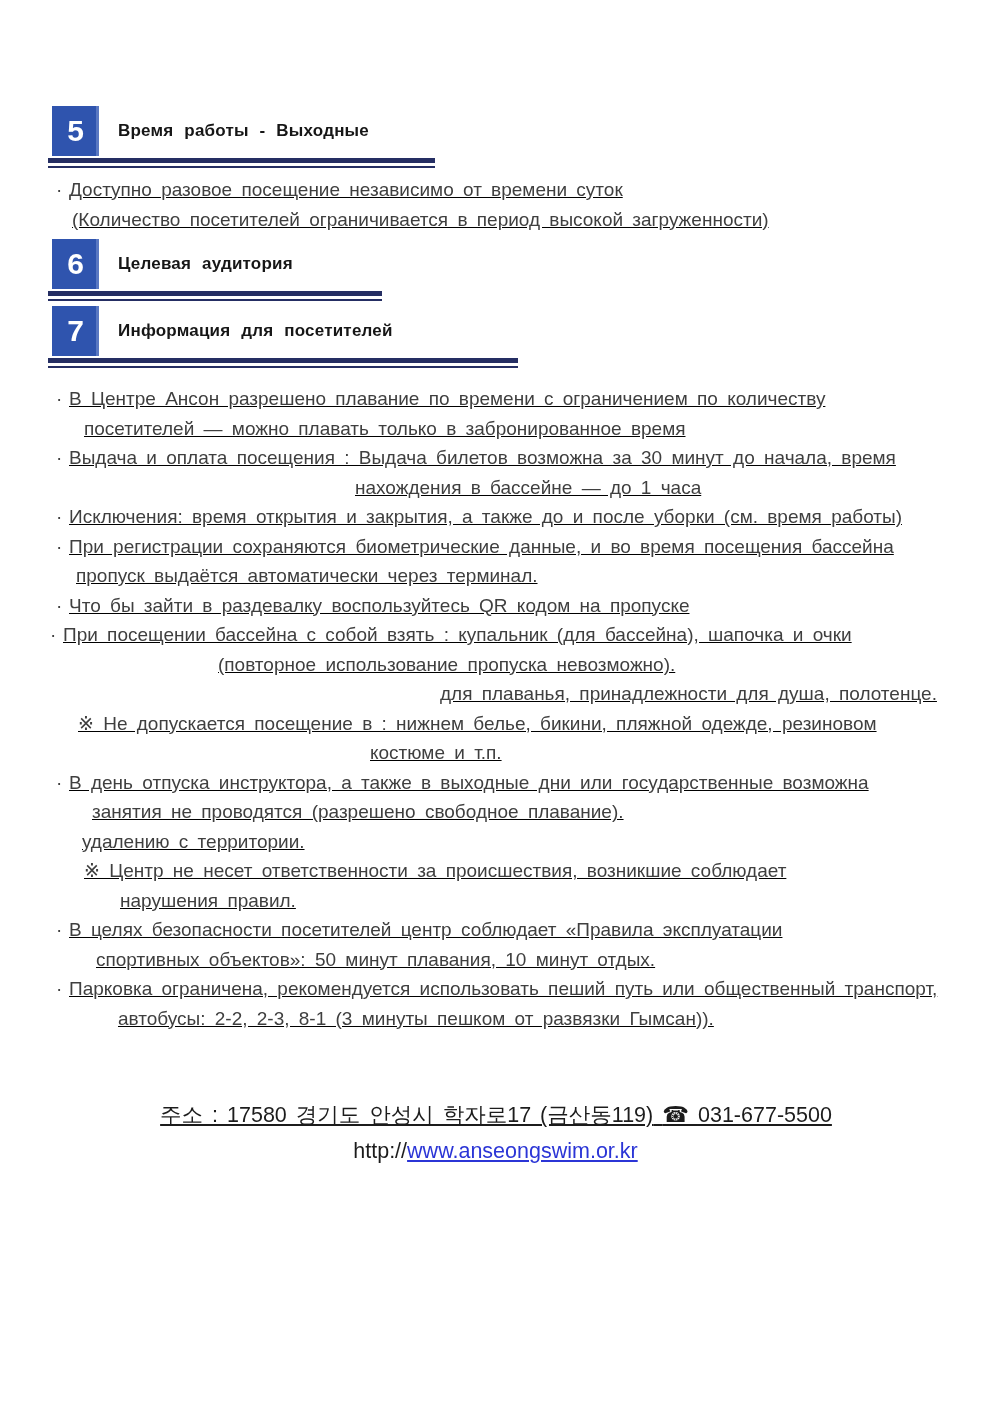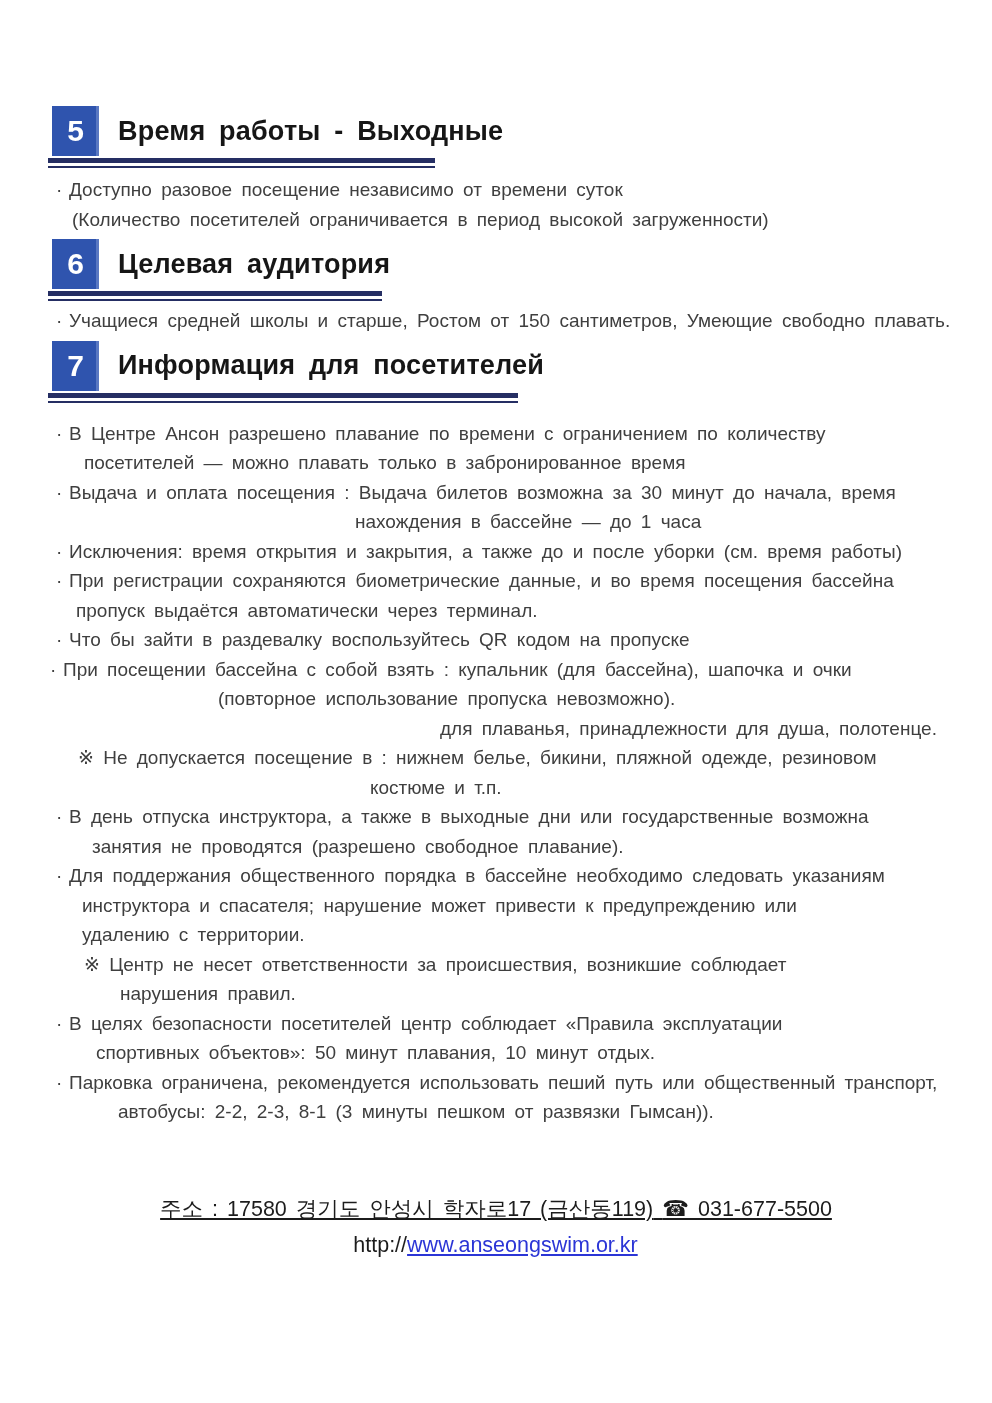--- a/index.html
+++ b/index.html
@@ -11,31 +11,31 @@
   }
   
   .sec-header{margin-left:52px;display:flex;align-items:center;height:50px;}
   .num-box{
     width:47px;height:50px;background:#2f54ae;color:#ffffff;
     display:flex;align-items:center;justify-content:center;
     font-size:30px;font-weight:700;flex:0 0 auto;
     box-shadow:inset -3px 0 0 #5a78c2;
   }
   .sec-title{
-    margin:0 0 0 19px;font-size:27px;font-weight:700;color:#161616;
+    margin:0 0 0 19px;font-size:17px;font-weight:700;color:#161616;
     word-spacing:6px;letter-spacing:0.2px;white-space:nowrap;
   }
   .sec-underline{
     margin-left:48px;margin-top:2px;height:3px;
     border-top:5px solid #252e63;border-bottom:2px solid #252e63;
     box-sizing:content-box;
   }
   .u5{width:387px}.u6{width:334px}.u7{width:470px}
   
-  .body{margin-left:48px;margin-right:30px;}
+  .body{margin-left:48px;margin-right:30px;text-decoration:underline;}
   .b5{margin-top:7px;}
   .b6{margin-top:5px;}
   .b7{margin-top:16px;}
   .m5{margin-top:5px;} 
   .ln{
     margin:0;font-size:19px;line-height:29.5px;color:#3f3f3f;
     word-spacing:4px;white-space:nowrap;
   }
   .mk{display:inline-block;width:13px;color:#3f3f3f;}
   
@@ -73,23 +73,20 @@
   </section>
 
   <section>
     <div class="sec-header m5">
       <div class="num-box">
         <span>6</span>
       </div>
       <h2 class="sec-title">Целевая аудитория</h2>
     </div>
     <div class="sec-underline u6"></div>
-    <div class="body b6">
-      <p class="ln i8"><span class="mk">·</span><span>Учащиеся средней школы и старше, Ростом от 150 сантиметров, Умеющие свободно плавать.</span></p>
-    </div>
   </section>
 
   <section>
     <div class="sec-header m5">
       <div class="num-box">
         <span>7</span>
       </div>
       <h2 class="sec-title">Информация для посетителей</h2>
     </div>
     <div class="sec-underline u7"></div>
@@ -102,22 +99,20 @@
       <p class="ln i8"><span class="mk">·</span><span>При регистрации сохраняются биометрические данные, и во время посещения бассейна</span></p>
       <p class="ln i28"><span>пропуск выдаётся автоматически через терминал.</span></p>
       <p class="ln i8"><span class="mk">·</span><span>Что бы зайти в раздевалку воспользуйтесь QR кодом на пропуске</span></p>
       <p class="ln i2"><span class="mk">·</span><span>При посещении бассейна с собой взять : купальник (для бассейна), шапочка и очки</span></p>
       <p class="ln i170"><span>(повторное использование пропуска невозможно).</span></p>
       <p class="ln i392"><span>для плаванья, принадлежности для душа, полотенце.</span></p>
       <p class="ln i30"><span>※ Не допускается посещение в : нижнем белье, бикини, пляжной одежде, резиновом</span></p>
       <p class="ln i322"><span>костюме и т.п.</span></p>
       <p class="ln i8"><span class="mk">·</span><span>В день отпуска инструктора, а также в выходные дни или государственные возможна</span></p>
       <p class="ln i44"><span>занятия не проводятся (разрешено свободное плавание).</span></p>
-      <p class="ln i8"><span class="mk">·</span><span>Для поддержания общественного порядка в бассейне необходимо следовать указаниям</span></p>
-      <p class="ln i34"><span>инструктора и спасателя; нарушение может привести к предупреждению или</span></p>
       <p class="ln i34"><span>удалению с территории.</span></p>
       <p class="ln i36"><span>※ Центр не несет ответственности за происшествия, возникшие соблюдает</span></p>
       <p class="ln i72"><span>нарушения правил.</span></p>
       <p class="ln i8"><span class="mk">·</span><span>В целях безопасности посетителей центр соблюдает «Правила эксплуатации</span></p>
       <p class="ln i48"><span>спортивных объектов»: 50 минут плавания, 10 минут отдых.</span></p>
       <p class="ln i8"><span class="mk">·</span><span>Парковка ограничена, рекомендуется использовать пеший путь или общественный транспорт,</span></p>
       <p class="ln i70"><span>автобусы: 2-2, 2-3, 8-1 (3 минуты пешком от развязки Гымсан)).</span></p>
     </div>
   </section>
 

